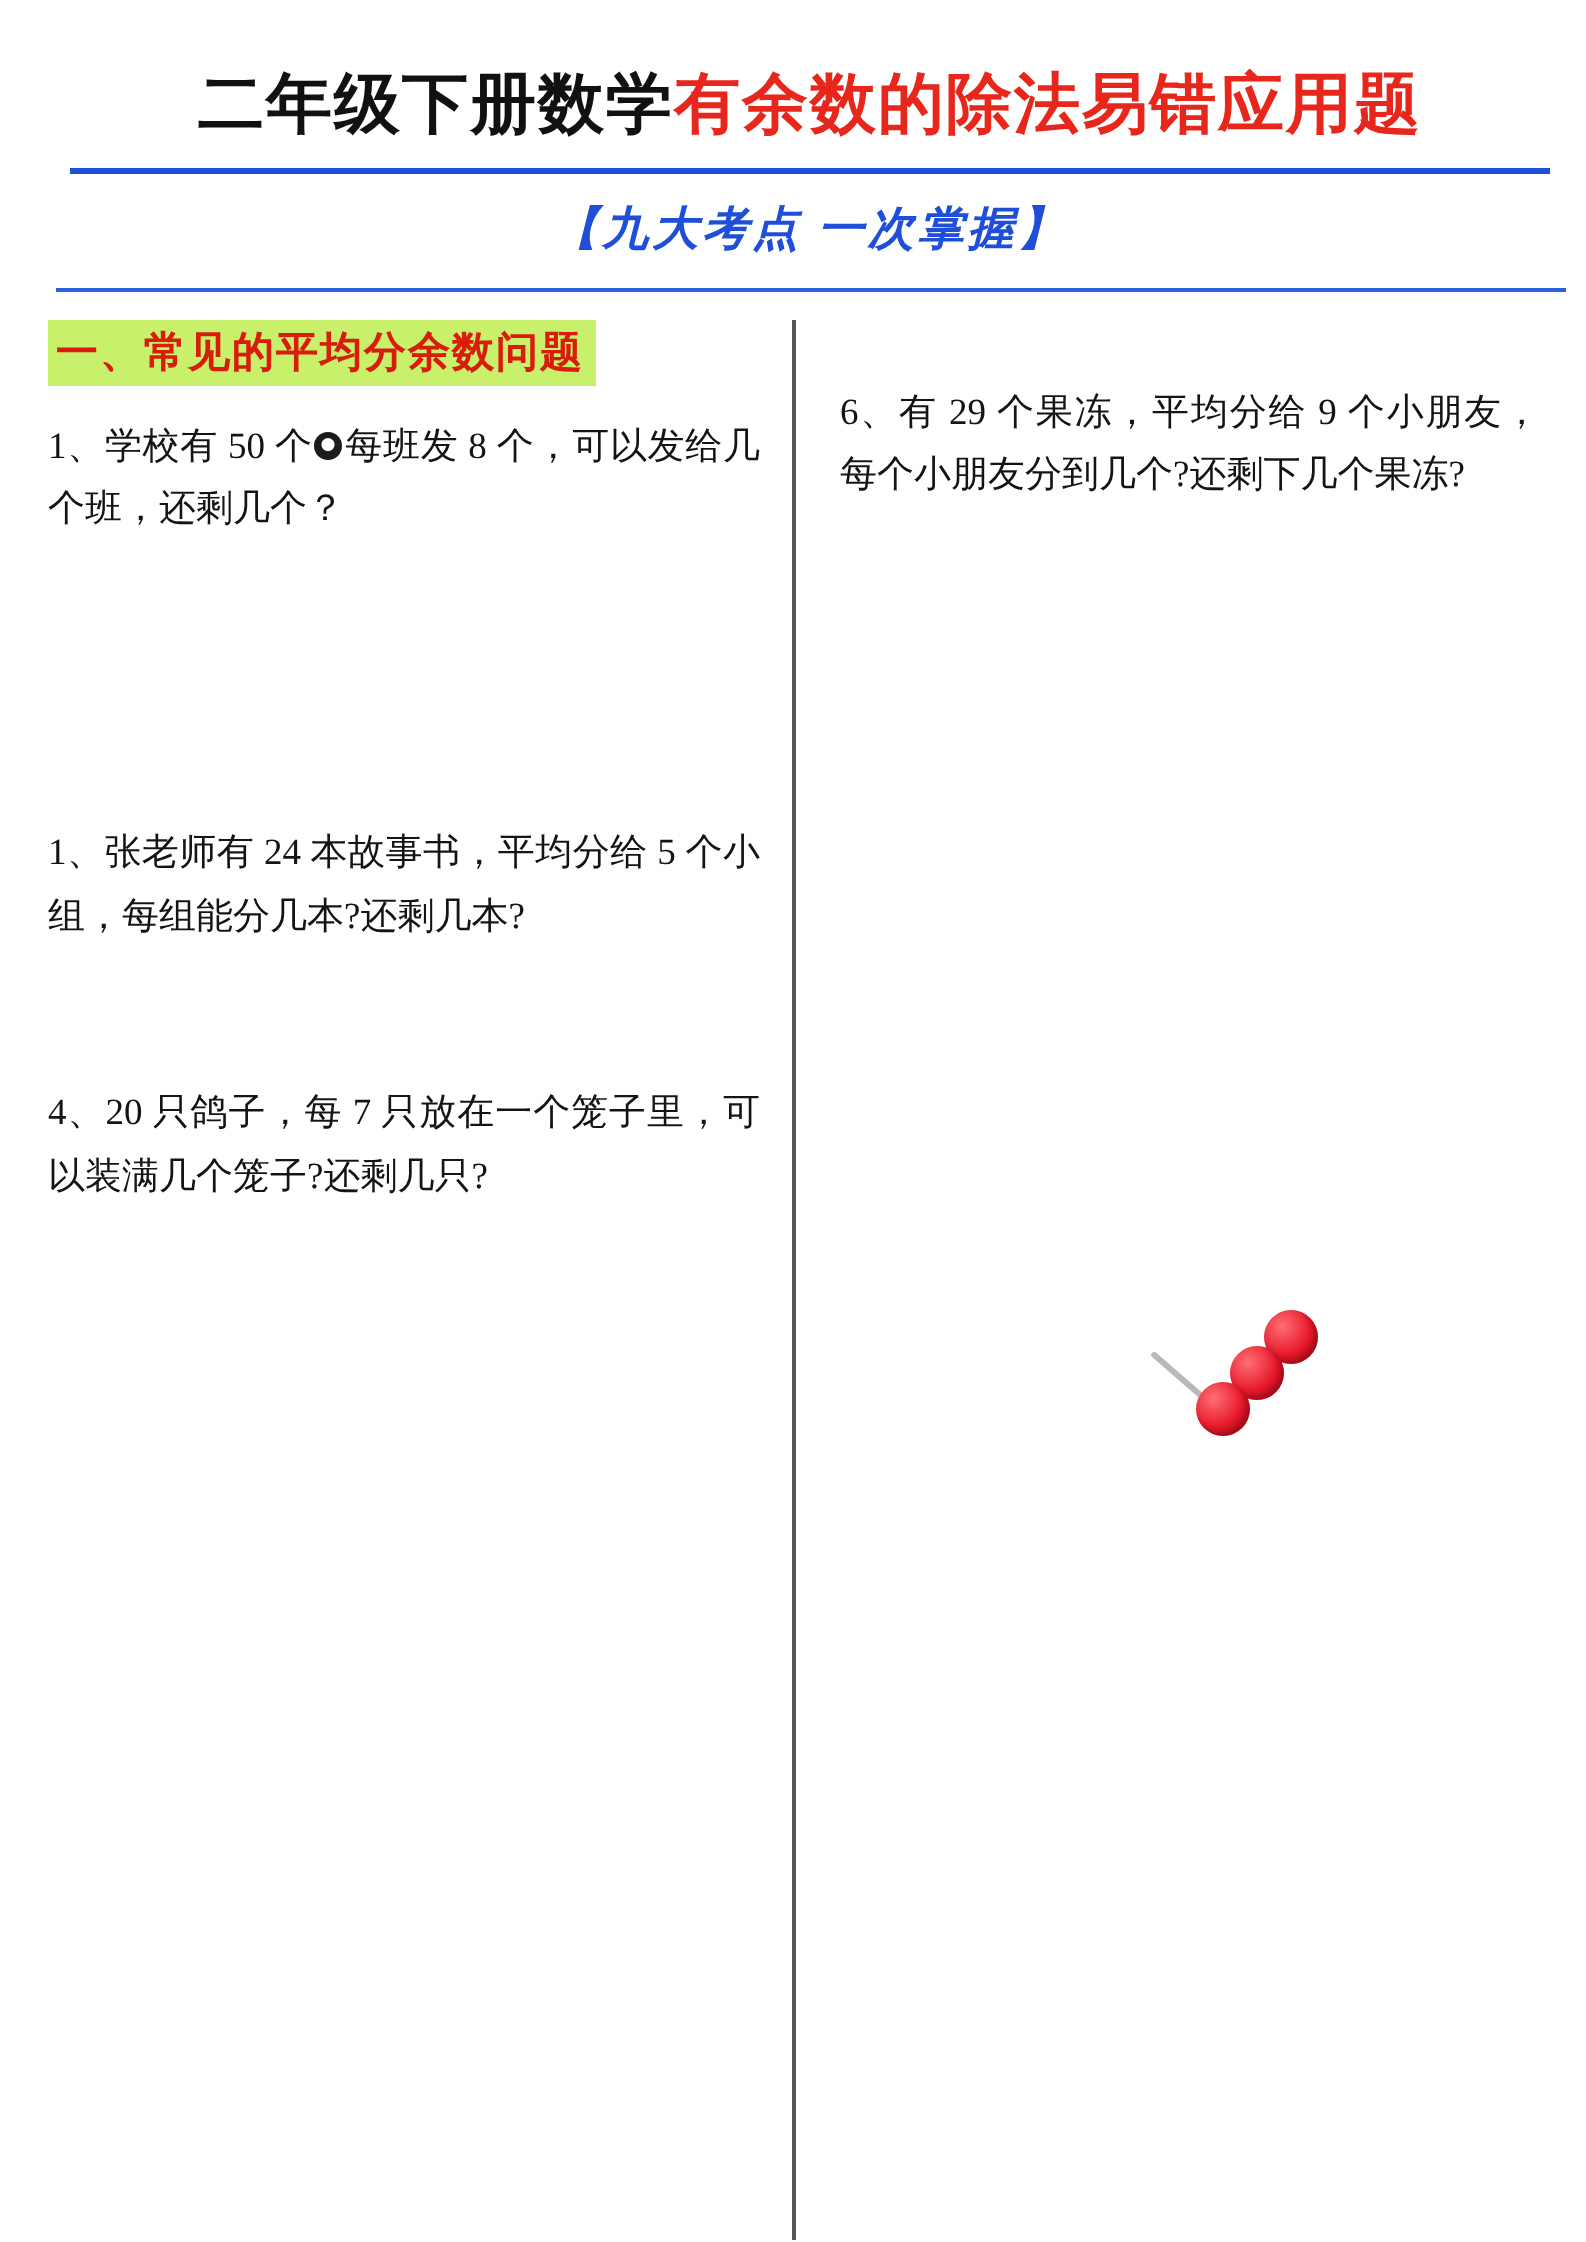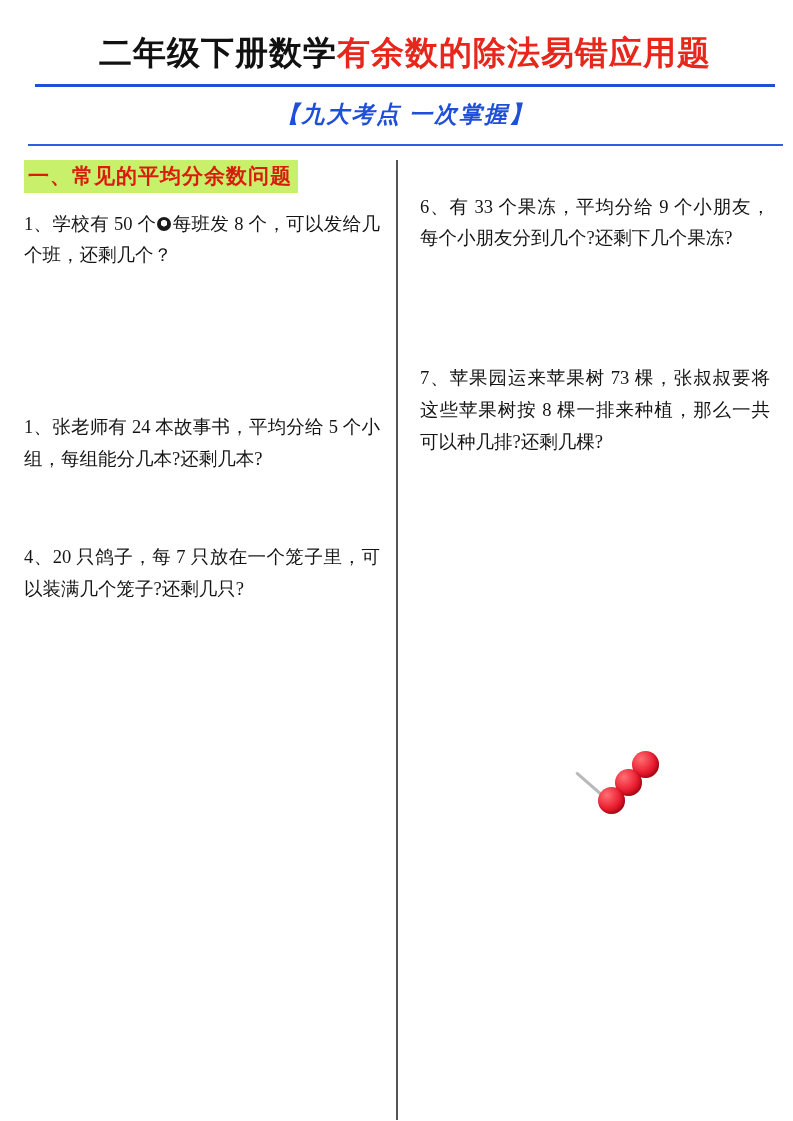--- a/index.html
+++ b/index.html
@@ -195,25 +195,24 @@
       <div class="spacer-4"></div>
 
     </div>
 
     <div class="divider"></div>
 
     <div class="col col-right">
 
       <div class="rspacer-1" style="height:32px"></div>
 
-      <div class="q">6、有 33 个果冻，平均分给 9 个小朋友，每个小朋友分到几个?还剩下几个果冻?</div>
+      <div class="q">6、有 29 个果冻，平均分给 9 个小朋友，每个小朋友分到几个?还剩下几个果冻?</div>
 
       <div class="rspacer-1"></div>
 
-      <div class="q">7、苹果园运来苹果树 73 棵，张叔叔要将这些苹果树按 8 棵一排来种植，那么一共可以种几排?还剩几棵?</div>
 
       <div class="rspacer-2"></div>
 
 
       <div class="rspacer-3"></div>
 
 
       <div class="haws">
         <div class="stick"></div>
         <div class="hawberry b1"></div>

